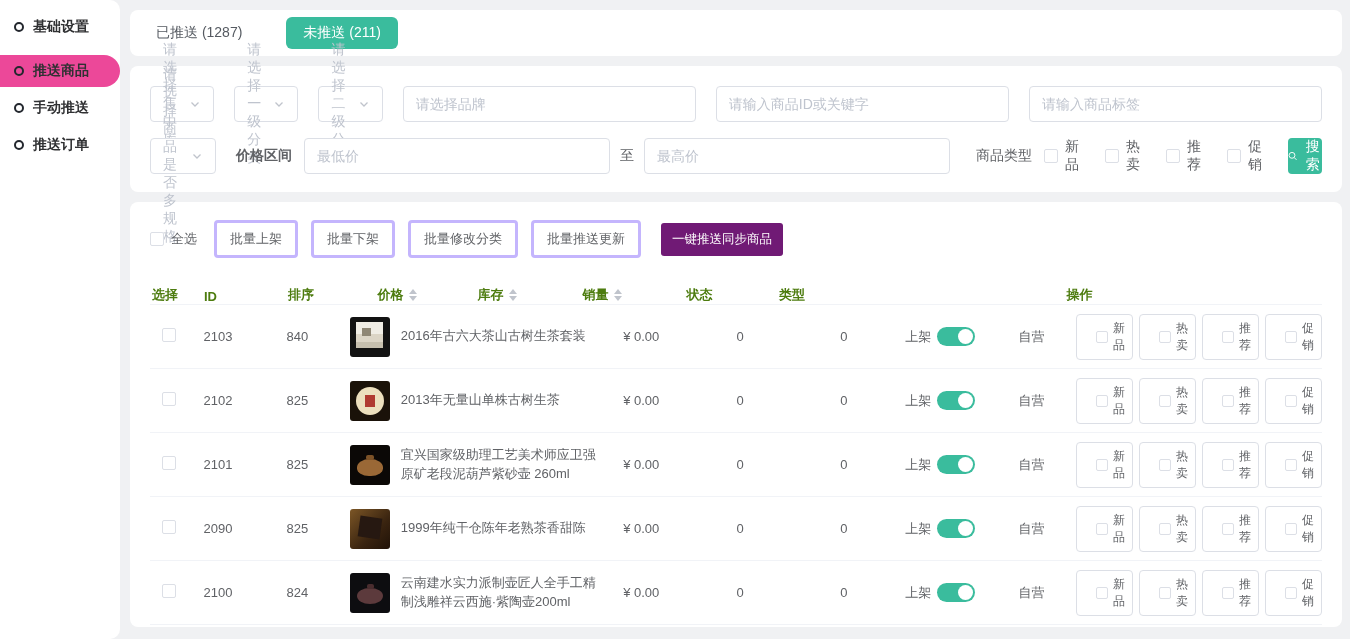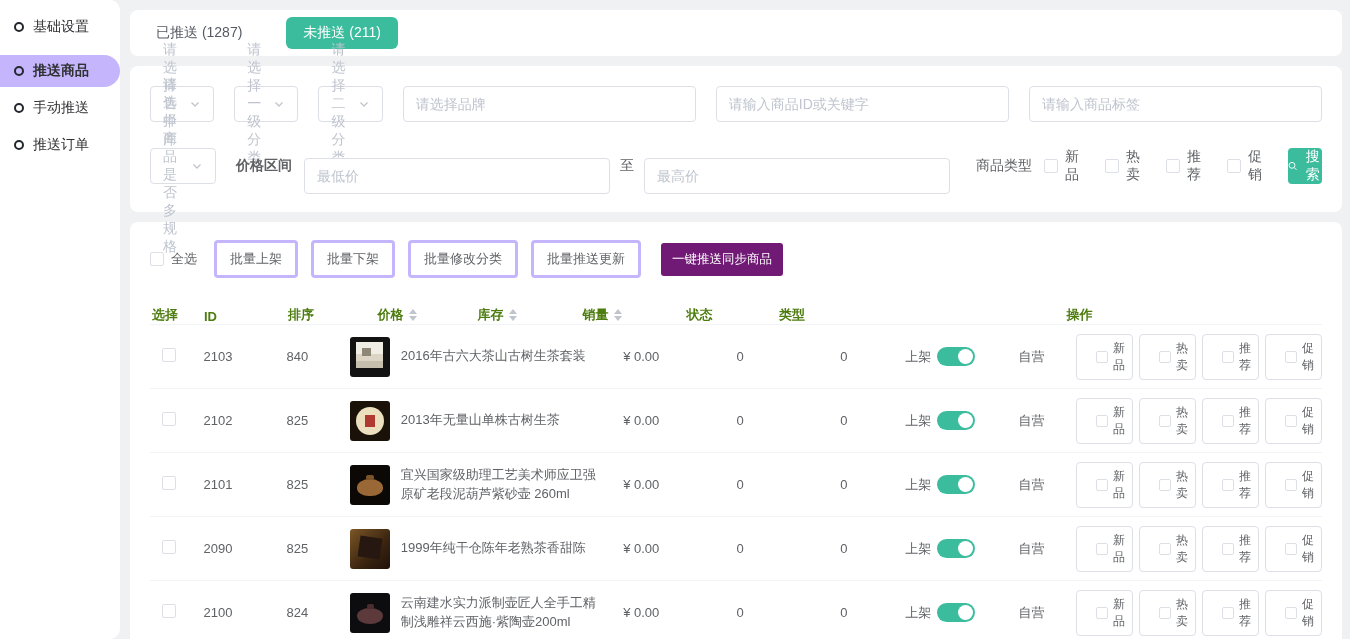--- a/index.html
+++ b/index.html
@@ -11,25 +11,26 @@
   }
   
   .sidebar{
     position:absolute; left:0; top:0; width:120px; height:639px;
     background:#fff; border-radius:0 10px 10px 0; padding-top:6px; z-index:2;
   }
   .side-item{
     display:flex; align-items:center; gap:9px; height:32px; margin:5px 0;
     padding-left:14px; cursor:pointer; font-size:14px; color:#303133;
     border-radius:0 17px 17px 0;
+    font-weight:bold;
   }
   .side-item .dot{
     width:10px; height:10px; border:2px solid #23272e; border-radius:50%; flex:none;
   }
-  .side-item.active{ background:#c4b5fd; font-weight:bold;margin-top:12px; }
+  .side-item.active{ background:#ec4899; font-weight:bold;margin-top:12px; }
   
   .main{ position:absolute; left:130px; top:0; width:1212px; height:639px; }
   .card{ background:#fff; border-radius:8px; }
   .tab-card{
     margin-top:10px; height:46px; display:flex; align-items:center;
     padding:0 26px; gap:44px;
   }
   .tab-plain{ font-size:14px; color:#555a61; cursor:pointer; }
   .tab-active{
     background:#3abc9d; color:#fff; font-size:14px; border:none; cursor:pointer;
@@ -40,21 +41,21 @@
   .f-row{ display:flex; align-items:center; }
   .f-row + .f-row{ margin-top:16px; }
   .sel,.inp{
     height:36px; border:1px solid #dcdfe6; border-radius:4px; background:#fff;
     display:flex; align-items:center; padding:0 12px; font-size:14px;
   }
   .sel{ justify-content:space-between; cursor:pointer; }
   .ph{ color:#bfc4ce; }
   input.inp{ width:100%; font-family:inherit; color:#606266; }
   input.inp::placeholder{ color:#bfc4ce; }
-  .w190{ width:190px; } .w170{ width:170px; } .w110{ width:112px;margin-top:20px; }
+  .w190{ width:190px; } .w170{ width:170px; } .w110{ width:112px; }
   .gap20{ margin-left:20px; }
   .flabel{ color:#606266; font-size:14px; white-space:nowrap; }
   .cbx{ display:flex; align-items:center; gap:7px; cursor:pointer; color:#606266; font-size:14px; }
   .cb{
     width:14px; height:14px; border:1px solid #dcdfe6; border-radius:2px;
     background:#fff; flex:none; display:inline-block;
   }
   .cb.sm{ width:12px; height:12px; }
   .search-btn{
     margin-left:26px; background:#3abc9d; color:#fff; border:none; cursor:pointer;

